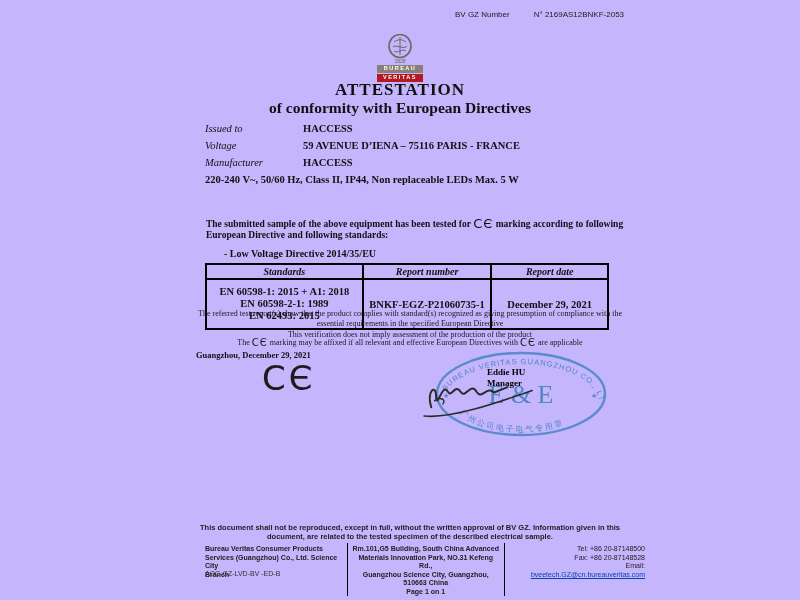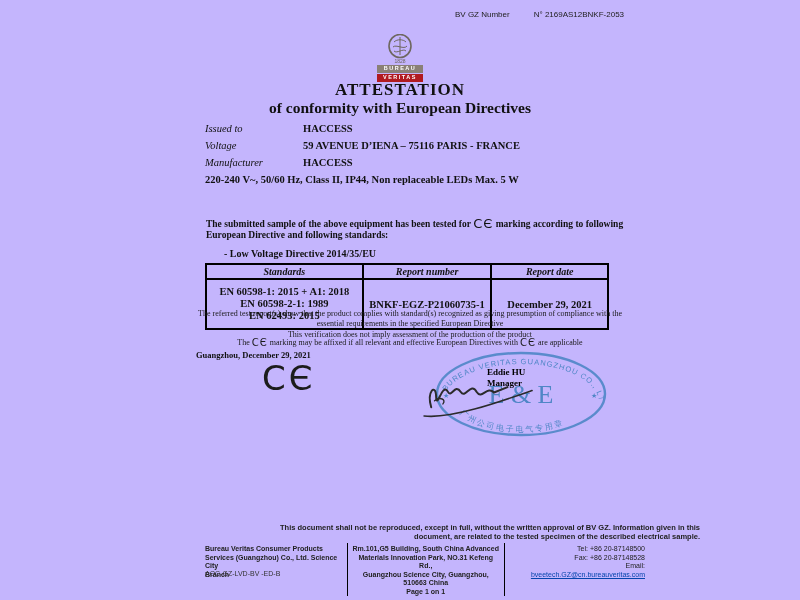--- a/index.html
+++ b/index.html
@@ -43,21 +43,21 @@
   .note4 .ce-inline { font-size:10px; vertical-align:-1px; }
   .placedate { position:absolute; top:350px; left:196px; font-size:8.5px; font-weight:bold; }
   
   .ce-big { position:absolute; top:358px; left:262px; font-family:"DejaVu Sans",sans-serif;
     font-size:34px; letter-spacing:3px; color:#1c1c1c; }
   
   .stamp { position:absolute; top:350px; left:433px; }
   .sig { position:absolute; top:366px; left:420px; transform:rotate(-6deg); }
   .signer { position:absolute; top:367px; left:487px; font-size:9px; font-weight:bold; color:#000; line-height:10.5px; z-index:5; }
   
-  .disclaimer { position:absolute; top:523px; left:120px; width:580px; text-align:right;
+  .disclaimer { position:absolute; top:523px; left:120px; width:580px; text-align:center;
     font-family:"Liberation Sans",sans-serif; font-size:7.5px; font-weight:bold; line-height:9px; color:#222; }
   .footer { position:absolute; top:543px; left:205px; width:440px; display:flex;
     font-family:"Liberation Sans",sans-serif; font-size:7px; line-height:8.5px; color:#222; }
   .f-left { width:152px; font-weight:bold; padding-top:2px; }
   .f-mid { width:168px; text-align:center; font-weight:bold; border-left:1.5px solid #000; border-right:1.5px solid #000; padding:2px 4px 0 4px; }
   .f-right { width:150px; text-align:right; padding-top:2px; padding-left:6px; }
   .f-page { font-weight:bold; }
   .email-link { color:#0645ad; text-decoration:underline; }
   .doc-code { position:absolute; top:570px; left:205px; font-family:"Liberation Sans",sans-serif; font-size:7px; color:#333; }
 </style>

